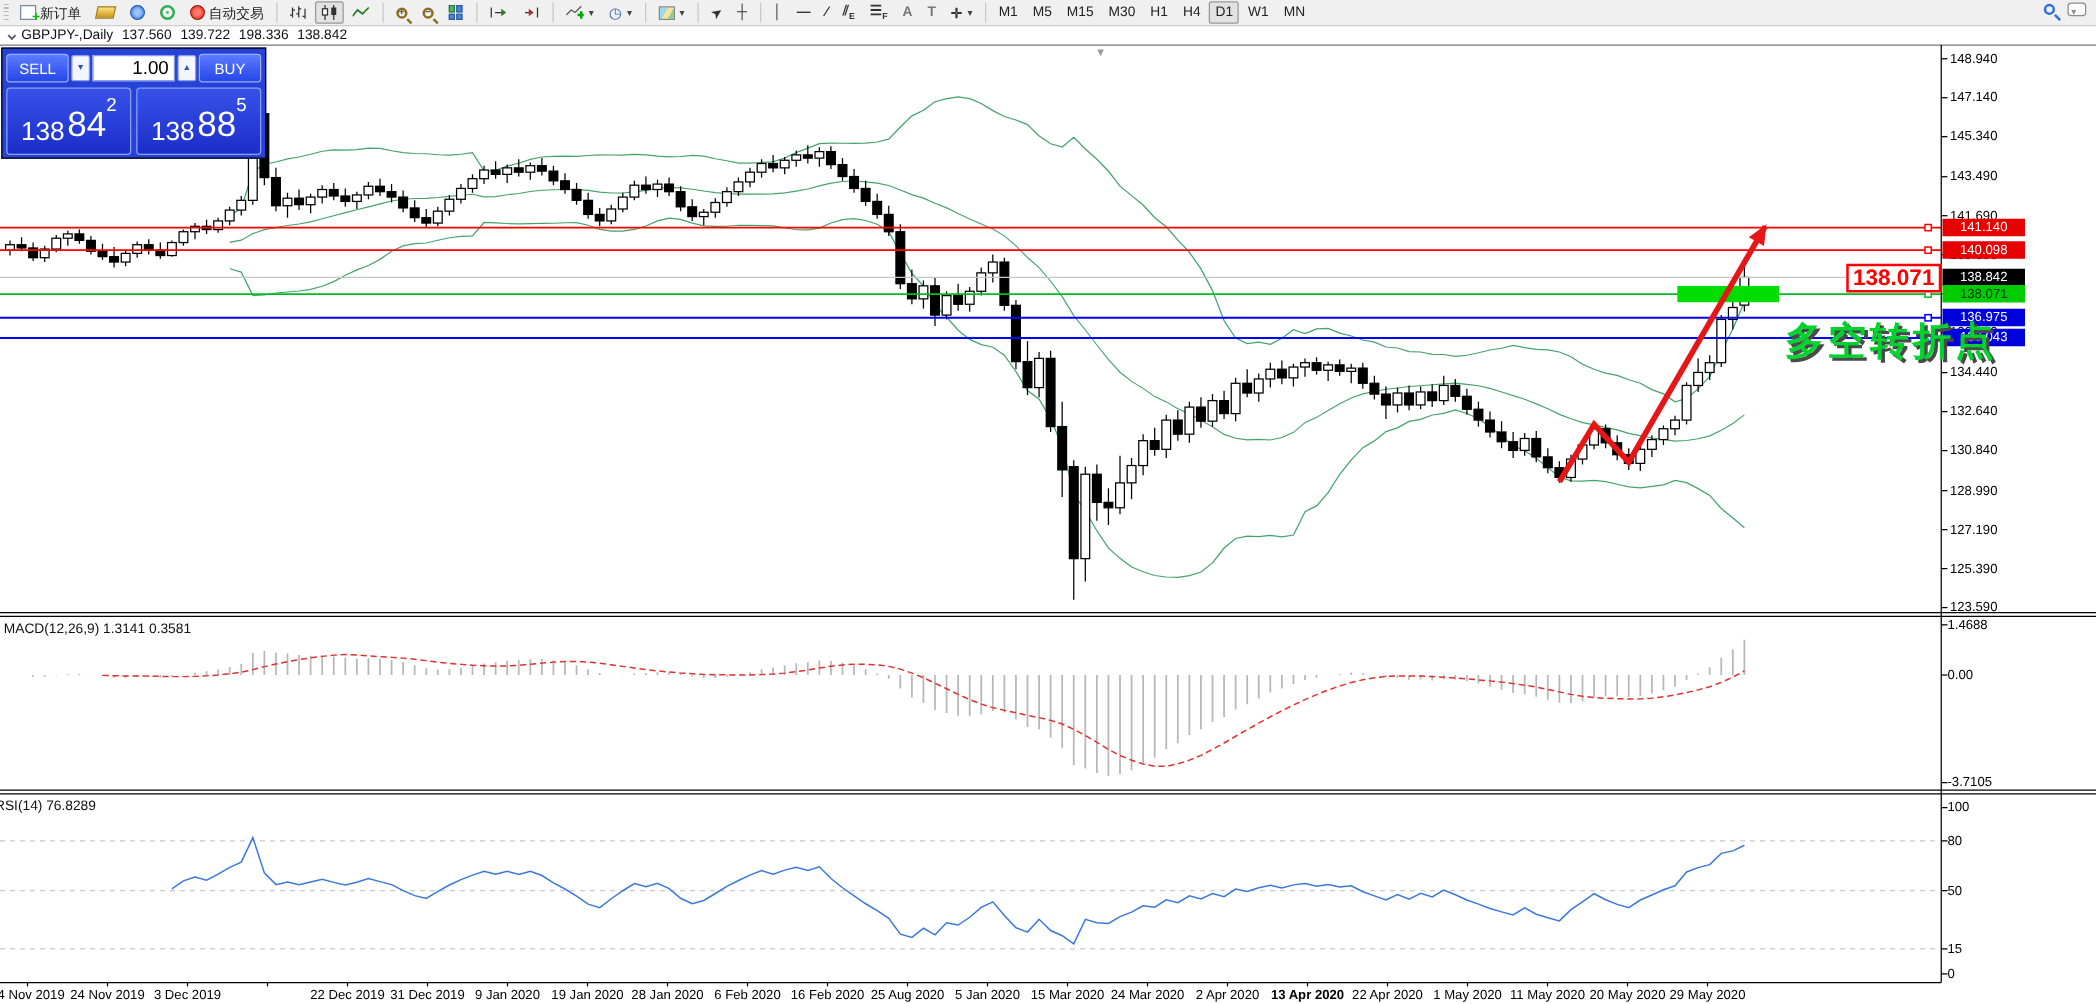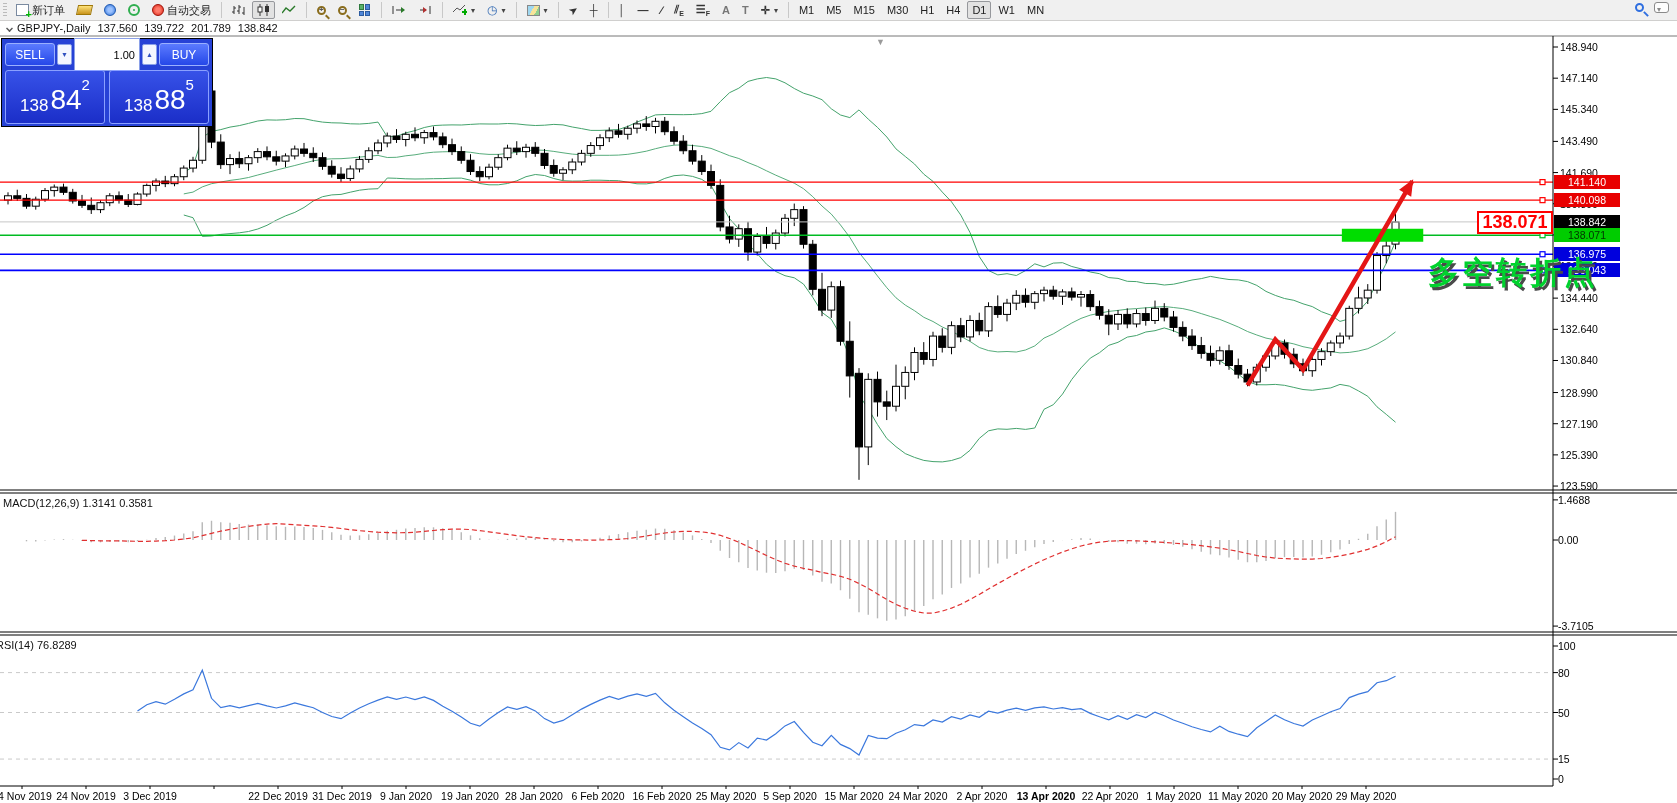--- a/index.html
+++ b/index.html
@@ -62,27 +62,27 @@
 
   
   #trade-panel { position:absolute; left:1px; top:38px; width:212px; height:89px;
                  background:#2742d6; border:1px solid #000; z-index:20; padding:3px; }
   #tp-row1 { display:flex; align-items:center; height:25px; gap:2px; }
   .tp-btn { flex:0 0 50px; height:23px; border:1px solid #9ab0ff; border-radius:3px;
             background:linear-gradient(#5b7bff,#2547e8); color:#fff; font-size:12px;
             display:flex; align-items:center; justify-content:center; }
   .tp-spin { width:15px; height:21px; background:#f4f6ff; border:1px solid #8aa0e8; border-radius:2px;
              font-size:7px; color:#3050c0; display:flex; align-items:center; justify-content:center; }
-  #tp-vol { width:66px; height:33px; border:1px solid #8aa0e8; font-size:11px; text-align:right;
+  #tp-vol { width:66px; height:21px; border:1px solid #8aa0e8; font-size:15px; text-align:right;
             padding-right:4px; font-family:"Liberation Sans",sans-serif; }
   #tp-row2 { display:flex; gap:4px; margin-top:3px; }
   .tp-price { flex:1; height:54px; border:1px solid #8aa0ff; border-radius:3px;
               background:linear-gradient(#3752e8,#1b2ec8); color:#fff;
               display:flex; align-items:flex-end; justify-content:center; padding-bottom:4px; }
-  .bp-small { font-size:17px; line-height:26px; margin-right:2px; }
+  .bp-small { font-size:21px; line-height:26px; margin-right:2px; }
   .bp-big { font-size:28px; line-height:38px; font-weight:400; }
   .bp-sup { font-size:15px; line-height:40px; vertical-align:top; position:relative; top:-14px; }
 
   
   #anno-price { position:absolute; left:1477px; top:211px; width:76px; height:23px; z-index:10;
                 border:2px solid #ff0000; color:#ff0000; background:#fff; font-size:18px; font-weight:600;
                 display:flex; align-items:center; justify-content:center; }
   #anno-cjk { position:absolute; left:1428px; top:252px; z-index:10; font-size:31px; font-weight:bold;
               color:#00d22e; letter-spacing:3px; text-shadow:2.5px 2.5px 0 #4a4a4a; white-space:nowrap; }
 
@@ -232,21 +232,21 @@
     <span class="ic-search"></span>
     <span class="ic-chat"></span>
   </div>
 </div>
 
 <div id="symbolbar">
   <span class="mini"></span>
   <span>GBPJPY-,Daily</span>
   <span>137.560</span>
   <span>139.722</span>
-  <span>201.789</span>
+  <span>198.336</span>
   <span>138.842</span>
 </div>
 
 <svg id="chart-svg" width="1677" height="803">
     <defs>
       <clipPath id="cpMain">
         <rect x="0" y="37" width="1552" height="452"></rect>
       </clipPath>
       <clipPath id="cpMacd">
         <rect x="0" y="495" width="1552" height="136"></rect>
@@ -821,22 +821,22 @@
     <div class="date-label" style="left:41px; top:790px;">24 Nov 2019</div>
     <div class="date-label" style="left:105px; top:790px;">3 Dec 2019</div>
     <div class="date-label" style="left:169px; top:790px;margin-top:16px;">12 Dec 2019</div>
     <div class="date-label" style="left:233px; top:790px;">22 Dec 2019</div>
     <div class="date-label" style="left:297px; top:790px;">31 Dec 2019</div>
     <div class="date-label" style="left:361px; top:790px;">9 Jan 2020</div>
     <div class="date-label" style="left:425px; top:790px;">19 Jan 2020</div>
     <div class="date-label" style="left:489px; top:790px;">28 Jan 2020</div>
     <div class="date-label" style="left:553px; top:790px;">6 Feb 2020</div>
     <div class="date-label" style="left:617px; top:790px;">16 Feb 2020</div>
-    <div class="date-label" style="left:681px; top:790px;">25 May 2020</div>
-    <div class="date-label" style="left:745px; top:790px;">5 Sep 2020</div>
+    <div class="date-label" style="left:681px; top:790px;">25 Aug 2020</div>
+    <div class="date-label" style="left:745px; top:790px;">5 Jan 2020</div>
     <div class="date-label" style="left:809px; top:790px;">15 Mar 2020</div>
     <div class="date-label" style="left:873px; top:790px;">24 Mar 2020</div>
     <div class="date-label" style="left:937px; top:790px;">2 Apr 2020</div>
     <div class="date-label" style="left:1001px; top:790px;font-weight:bold;">13 Apr 2020</div>
     <div class="date-label" style="left:1065px; top:790px;">22 Apr 2020</div>
     <div class="date-label" style="left:1129px; top:790px;">1 May 2020</div>
     <div class="date-label" style="left:1193px; top:790px;">11 May 2020</div>
     <div class="date-label" style="left:1257px; top:790px;">20 May 2020</div>
     <div class="date-label" style="left:1321px; top:790px;">29 May 2020</div>
   </div>

